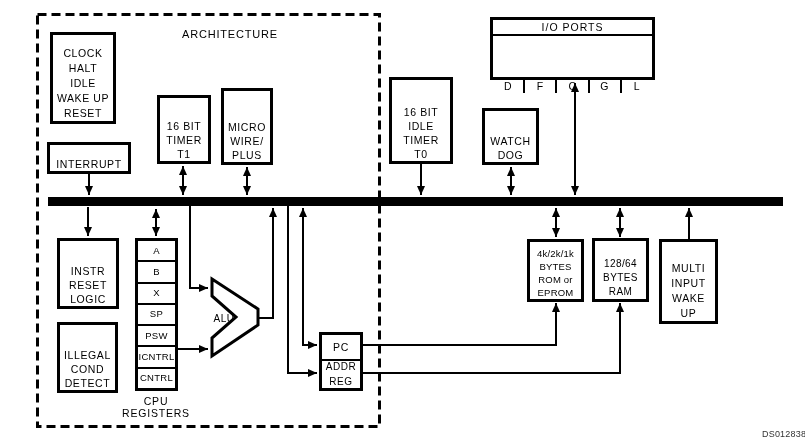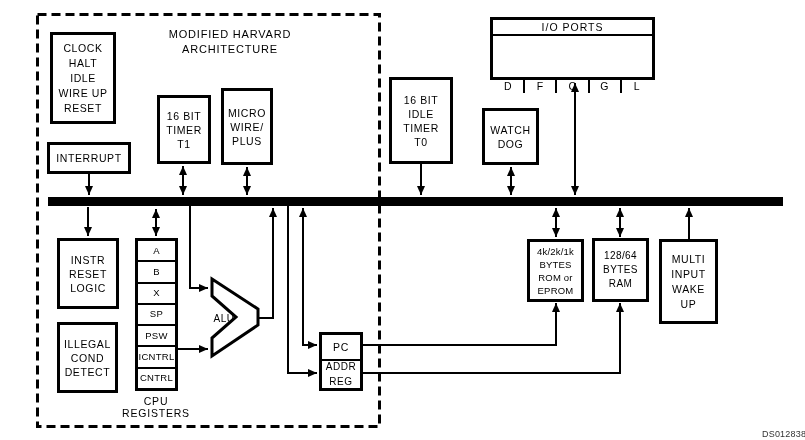--- a/index.html
+++ b/index.html
@@ -3,21 +3,21 @@
 <meta charset="utf-8">
 <style>
   html,body{margin:0;padding:0;background:#fff;}
   #canvas{
     position:relative;width:805px;height:440px;overflow:hidden;background:#fff;
     font-family:"Liberation Sans",sans-serif;color:#000;
   }
   #wires{position:absolute;left:0;top:0;width:805px;height:440px;}
   .box{
     position:absolute;border:3px solid #000;background:#fff;box-sizing:border-box;
-    display:flex;flex-direction:column;align-items:center;justify-content:center;
+    display:flex;flex-direction:column;align-items:center;justify-content:flex-end;
     text-align:center;font-size:10.5px;line-height:14px;letter-spacing:0.6px;
   }
   .label{
     position:absolute;text-align:center;font-size:11px;line-height:15px;letter-spacing:0.8px;
   }
   .stack{padding:0;justify-content:stretch;}
   .stack .cell{
     flex:1;display:flex;align-items:center;justify-content:center;
     border-top:2px solid #000;font-size:9.5px;letter-spacing:0.3px;width:100%;box-sizing:border-box;
   }
@@ -71,29 +71,28 @@
       <path d="M362,373 L620,373 L620,303" marker-end="url(#ah)"></path>
       <path d="M556,237 L556,208" marker-start="url(#ah)" marker-end="url(#ah)"></path>
       <path d="M620,237 L620,208" marker-start="url(#ah)" marker-end="url(#ah)"></path>
       <path d="M689,239 L689,208" marker-end="url(#ah)"></path>
     </g>
 
     <polygon points="212,279 258,309 258,325 212,356 212,338 236,317 212,296" fill="#fff" stroke="#000" stroke-width="3" stroke-linejoin="miter"></polygon>
   </svg>
 
   <div class="label" style="left:150px;top:27px;width:160px;">
-      <div>MODIFIED HARVARD</div>
       <div>ARCHITECTURE</div>
     </div>
 
   <div class="box" style="left:50px;top:32px;width:66px;height:92px;line-height:15px;">
       <div>CLOCK</div>
       <div>HALT</div>
       <div>IDLE</div>
-      <div>WIRE UP</div>
+      <div>WAKE UP</div>
       <div>RESET</div>
     </div>
 
   <div class="box" style="left:47px;top:142px;width:84px;height:32px;">
     <span>INTERRUPT</span>
   </div>
 
   <div class="box" style="left:157px;top:95px;width:54px;height:69px;">
       <div>16 BIT</div>
       <div>TIMER</div>

